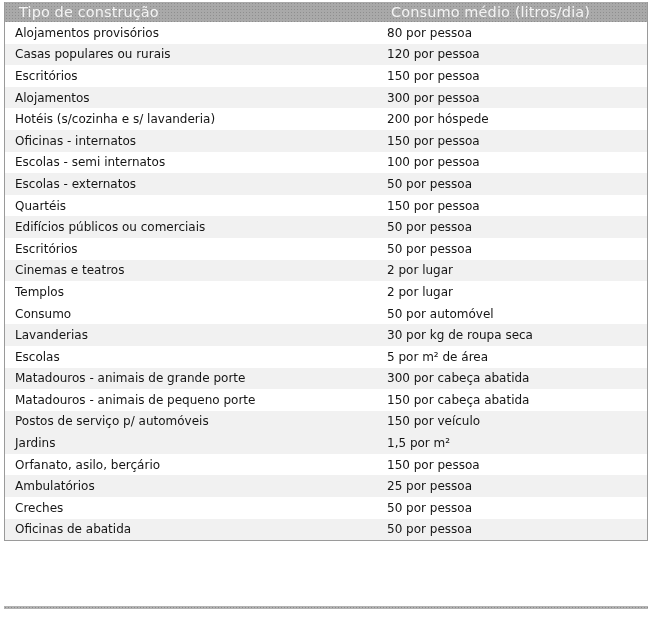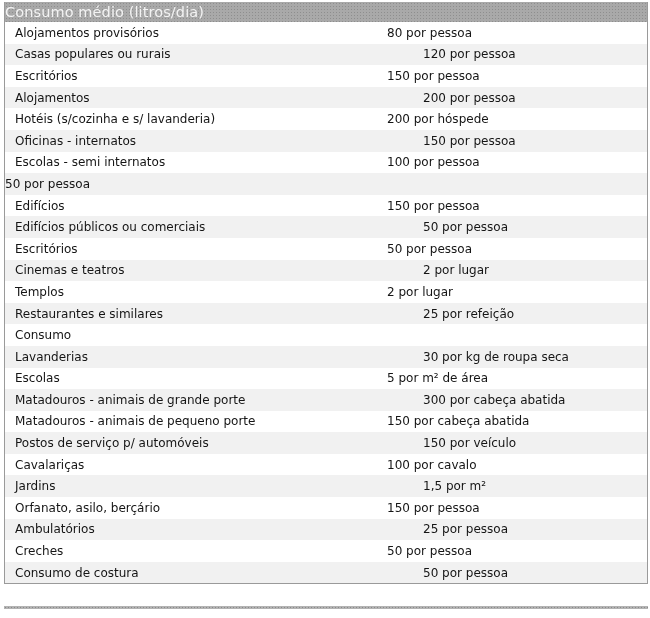--- a/index.html
+++ b/index.html
@@ -18,98 +18,96 @@
       color: #f3f3f3; font-size: 14.5px; letter-spacing: 0.1px;
     }
     .row {
       display: flex; height: 21.6px; align-items: center;
       font-size: 12px;
     }
     .row.shade {
       background: #f1f1f1;
       background-image: radial-gradient(#c8c8c8 0.6px, transparent 0.7px);
       background-size: 4px 4px;
-      gap: 36px;
     }
     .c1 { width: 372px; padding-left: 10px; white-space: nowrap; }
     .c2 { flex: 1; white-space: nowrap; }
     .header .c1 { padding-left: 14px; }
     .header .c2 { padding-left: 0; }
     .bottom-rule {
       position: absolute; left: 4px; top: 606px; width: 644px; height: 3px;
       background: #b3b3b3;
       background-image: radial-gradient(#8a8a8a 0.6px, transparent 0.7px);
       background-size: 3px 3px;
     }
   </style>
 </head>
 <body>
 
 <div class="table">
   <div class="header">
+    <div class="c1">Tipo de construção</div>
     <div class="c2">Consumo médio (litros/dia)</div>
   </div>
   <div id="rows">
       <div class="row">
         <div class="c1">Alojamentos provisórios</div>
         <div class="c2">80 por pessoa</div>
       </div>
       <div class="row shade">
         <div class="c1">Casas populares ou rurais</div>
         <div class="c2">120 por pessoa</div>
       </div>
       <div class="row">
         <div class="c1">Escritórios</div>
         <div class="c2">150 por pessoa</div>
       </div>
       <div class="row shade">
         <div class="c1">Alojamentos</div>
-        <div class="c2">200 por pessoa</div>
+        <div class="c2">300 por pessoa</div>
       </div>
       <div class="row">
         <div class="c1">Hotéis (s/cozinha e s/ lavanderia)</div>
         <div class="c2">200 por hóspede</div>
       </div>
       <div class="row shade">
         <div class="c1">Oficinas - internatos</div>
         <div class="c2">150 por pessoa</div>
       </div>
       <div class="row">
         <div class="c1">Escolas - semi internatos</div>
         <div class="c2">100 por pessoa</div>
       </div>
       <div class="row shade">
+        <div class="c1">Escolas - externatos</div>
         <div class="c2">50 por pessoa</div>
       </div>
       <div class="row">
-        <div class="c1">Edifícios</div>
+        <div class="c1">Quartéis</div>
         <div class="c2">150 por pessoa</div>
       </div>
       <div class="row shade">
         <div class="c1">Edifícios públicos ou comerciais</div>
         <div class="c2">50 por pessoa</div>
       </div>
       <div class="row">
         <div class="c1">Escritórios</div>
         <div class="c2">50 por pessoa</div>
       </div>
       <div class="row shade">
         <div class="c1">Cinemas e teatros</div>
         <div class="c2">2 por lugar</div>
       </div>
       <div class="row">
         <div class="c1">Templos</div>
         <div class="c2">2 por lugar</div>
       </div>
-      <div class="row shade">
-        <div class="c1">Restaurantes e similares</div>
-        <div class="c2">25 por refeição</div>
-      </div>
       <div class="row">
         <div class="c1">Consumo</div>
+        <div class="c2">50 por automóvel</div>
       </div>
       <div class="row shade">
         <div class="c1">Lavanderias</div>
         <div class="c2">30 por kg de roupa seca</div>
       </div>
       <div class="row">
         <div class="c1">Escolas</div>
         <div class="c2">5 por m² de área</div>
       </div>
       <div class="row shade">
@@ -117,39 +115,35 @@
         <div class="c2">300 por cabeça abatida</div>
       </div>
       <div class="row">
         <div class="c1">Matadouros - animais de pequeno porte</div>
         <div class="c2">150 por cabeça abatida</div>
       </div>
       <div class="row shade">
         <div class="c1">Postos de serviço p/ automóveis</div>
         <div class="c2">150 por veículo</div>
       </div>
-      <div class="row">
-        <div class="c1">Cavalariças</div>
-        <div class="c2">100 por cavalo</div>
-      </div>
       <div class="row shade">
         <div class="c1">Jardins</div>
         <div class="c2">1,5 por m²</div>
       </div>
       <div class="row">
         <div class="c1">Orfanato, asilo, berçário</div>
         <div class="c2">150 por pessoa</div>
       </div>
       <div class="row shade">
         <div class="c1">Ambulatórios</div>
         <div class="c2">25 por pessoa</div>
       </div>
       <div class="row">
         <div class="c1">Creches</div>
         <div class="c2">50 por pessoa</div>
       </div>
       <div class="row shade">
-        <div class="c1">Consumo de costura</div>
+        <div class="c1">Oficinas de abatida</div>
         <div class="c2">50 por pessoa</div>
       </div>
     </div>
 </div>
 <div class="bottom-rule"></div>
 
 </body></html>

